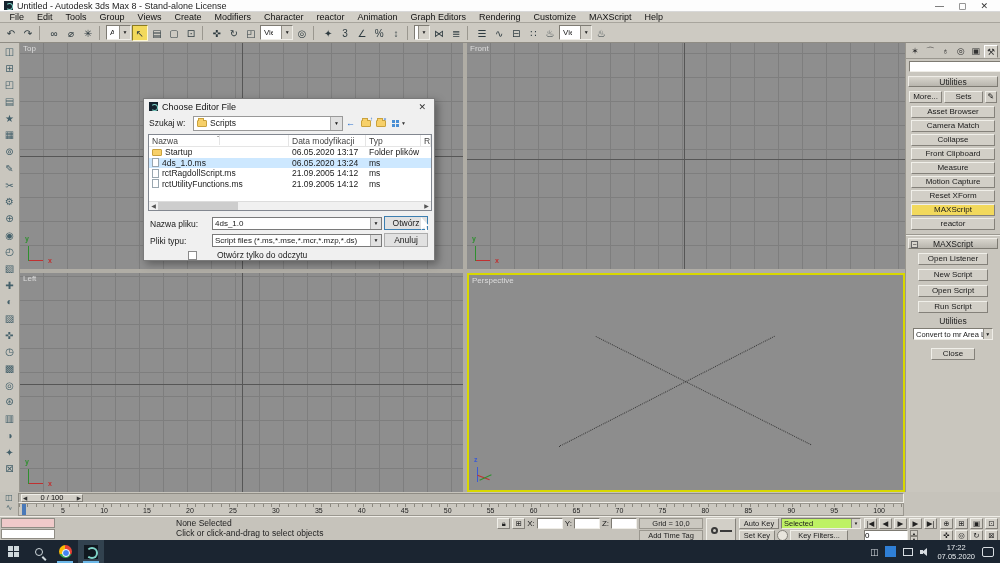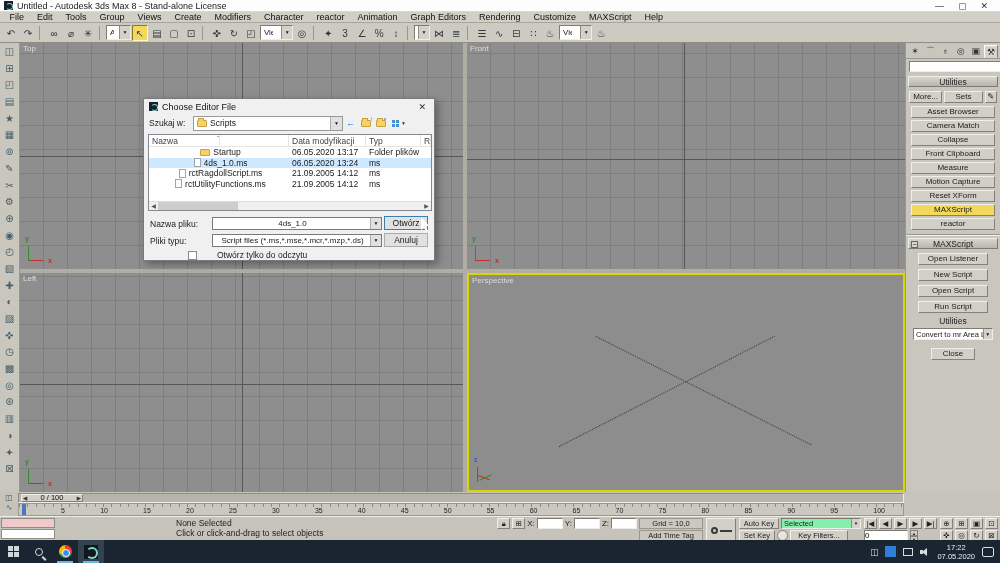--- a/index.html
+++ b/index.html
@@ -108,21 +108,21 @@
   .col { display:flex; flex-direction:column; gap:1px; }
   .r { display:flex; gap:2px; align-items:center; }
   .sbtn { height:11px; background:#d2cfc7; border:1px solid; border-color:#f0efe9 #84817a #84817a #f0efe9; font-size:7.5px; line-height:9px; text-align:center; color:#222; }
   .ico12 { width:13px; }
   .coordlab { font-size:8px; }
   .coordin { width:26px; height:11px; background:#fff; border:1px solid; border-color:#7e7b73 #efede7 #efede7 #7e7b73; font-size:8px; }
   .gridbox { width:64px; height:11px; border:1px solid #9a978f; font-size:7.5px; text-align:center; line-height:10px; color:#222; background:#cbc8c0; }
   .keybtn { width:30px; height:23px; background:#d2cfc7; border:1px solid; border-color:#f0efe9 #84817a #84817a #f0efe9; position:relative; }
   .keybtn .ring { position:absolute; left:4px; top:8px; width:7px; height:7px; border:2px solid #3a3a3a; border-radius:50%; }
   .keybtn .stem { position:absolute; left:13px; top:11px; width:12px; height:2px; background:#3a3a3a; }
-  .ddsm { height:11px; background:#86efac; border:1px solid; border-color:#7e7b73 #efede7 #efede7 #7e7b73; display:flex; align-items:center; font-size:7.5px; padding-left:2px; }
+  .ddsm { height:11px; background:#bef264; border:1px solid; border-color:#7e7b73 #efede7 #efede7 #7e7b73; display:flex; align-items:center; font-size:7.5px; padding-left:2px; }
   .ddsm .caret { margin-left:auto; width:9px; height:9px; background:#d4d1c9; border-left:1px solid #8f8c84; font-size:4.5px; text-align:center; line-height:9px; }
   .dotbtn { width:11px; height:11px; border-radius:50%; background:#e8e5dd; border:1px solid #84817a; }
   .spin { display:flex; flex-direction:column; width:8px; }
   .spin span { height:5.5px; font-size:4px; line-height:5px; text-align:center; background:#d2cfc7; border:1px solid #84817a; }
 
   
   .taskbar { position:absolute; top:540px; left:0; width:1000px; height:23px; background:#1b2531; display:flex; align-items:stretch; }
   .tcell { width:26px; display:flex; align-items:center; justify-content:center; flex:none; position:relative; }
   .tcell.run::after { content:""; position:absolute; bottom:0; left:5px; right:5px; height:2px; background:#6cb8e8; }
   .tcell.on { background:#32424f; }
@@ -168,36 +168,36 @@
   .dlg-list { position:absolute; left:4px; top:35px; width:284px; height:77px; background:#fff; border:1px solid #828790; font-size:8.5px; }
   .lhead { display:flex; height:12px; border-bottom:1px solid #e5e5e5; color:#444; }
   .lhead span { border-right:1px solid #e5e5e5; padding-left:3px; line-height:12px; overflow:hidden; white-space:nowrap; }
   .c-name { width:140px; position:relative; }
   .c-name .sort { position:absolute; left:65px; top:-2px; font-size:7px; color:#666; }
   .c-date { width:77px; }
   .c-type { width:55px; }
   .c-size { flex:1; }
   .lrow { display:flex; height:10.5px; align-items:center; }
   .lrow.sel { background:#cde8ff; }
-  .lrow span { overflow:hidden; white-space:nowrap;justify-content:center; }
+  .lrow span { overflow:hidden; white-space:nowrap; }
   .lrow .n { width:140px; display:flex; align-items:center; gap:3px; padding-left:3px; }
   .lrow .d { width:77px; padding-left:3px; }
   .lrow .t { width:55px; padding-left:3px; }
   .fico { width:7px; height:9px; background:#fff; border:1px solid #9aa7b0; flex:none; }
   .lrow .fold { display:none; }
   .lrow.folder .fold { display:block; }
   .hscroll { position:absolute; left:0; right:0; bottom:0; height:9px; background:#f0f0f0; border-top:1px solid #dcdcdc; display:flex; }
   .hscroll .ar { width:9px; height:8px; font-size:6px; line-height:8px; text-align:center; color:#555; }
   .hscroll .thumb { width:80px; height:8px; background:#cdcdcd; }
   .hscroll .rt { margin-left:auto; }
 
   .dlg-row { position:absolute; left:6px; display:flex; align-items:center; }
   .dlg-row .lab { width:62px; font-size:8.5px; }
   .combo { width:170px; height:13px; background:#fff; border:1px solid #7a7a7a; display:flex; align-items:center; font-size:8px; padding-left:2px; }
-  .combo .v { flex:1; overflow:hidden; white-space:nowrap;text-align:center; }
+  .combo .v { flex:1; overflow:hidden; white-space:nowrap; }
   .combo .caret { width:11px; height:11px; background:#e1e1e1; border-left:1px solid #adadad; font-size:5px; text-align:center; line-height:11px; flex:none; }
   .dbtn { position:absolute; right:6px; width:44px; height:14px; background:#e1e1e1; border:1px solid #adadad; font-size:8.5px; text-align:center; line-height:12px; }
   .dbtn.def { border:1px solid #3c7fb1; }
   .dlg-check { position:absolute; left:44px; top:151px; display:flex; align-items:center; gap:20px; font-size:8.5px; }
   .cbox { width:9px; height:9px; background:#fff; border:1px solid #8a8a8a; }
 
   .cursor { position:absolute; left:421px; top:217px; width:11px; height:15px; background:#fff;
     clip-path:polygon(0 0, 0 86%, 30% 68%, 45% 100%, 60% 93%, 44% 62%, 72% 58%);
     filter:drop-shadow(0.5px 0.5px 0 #000) drop-shadow(-0.5px 0.5px 0 #000) drop-shadow(0.5px -0.5px 0 #000);
     z-index:50; }

